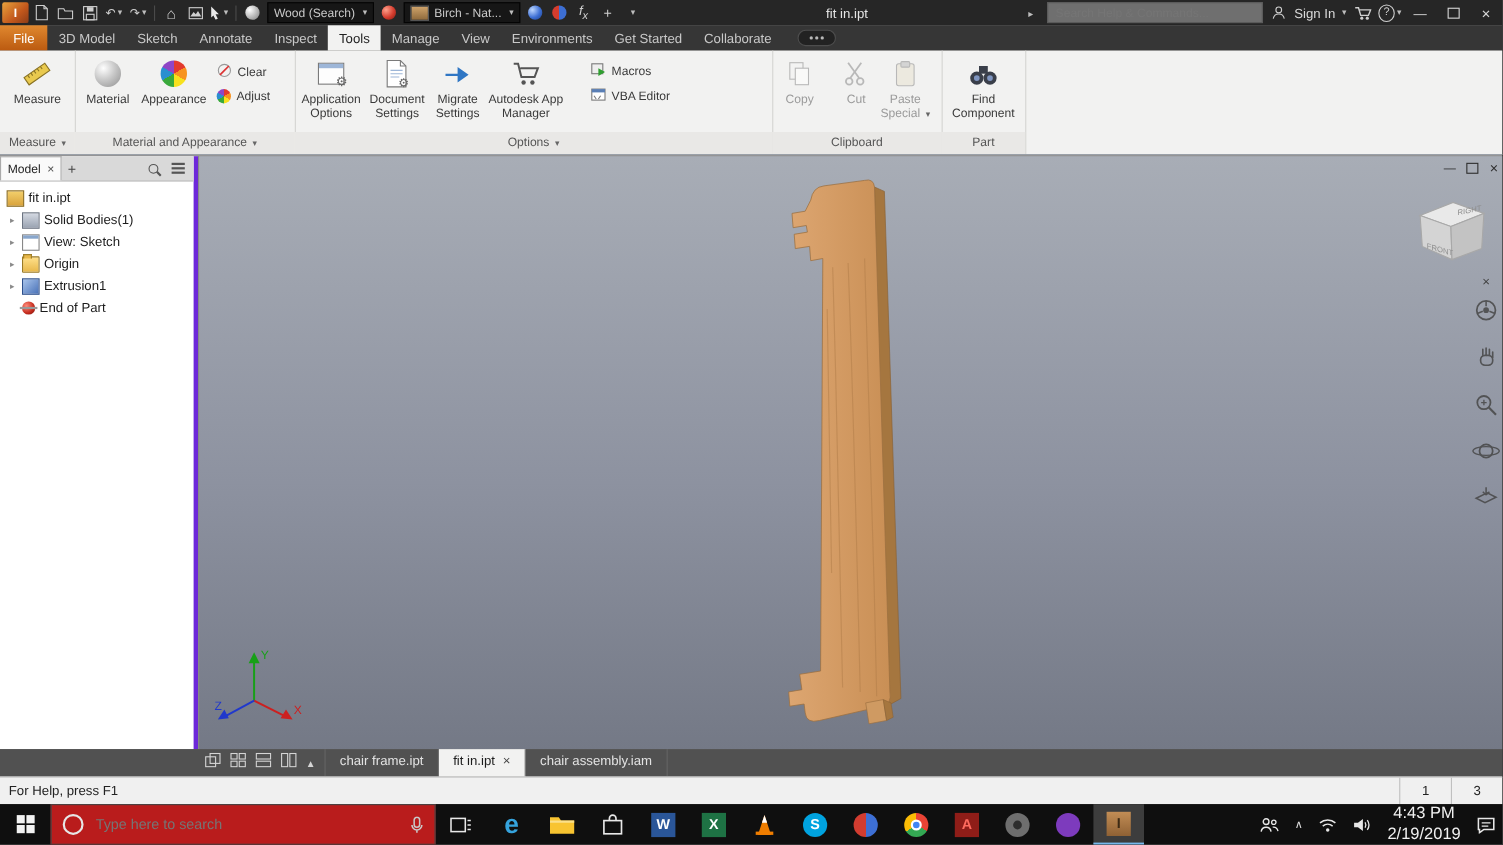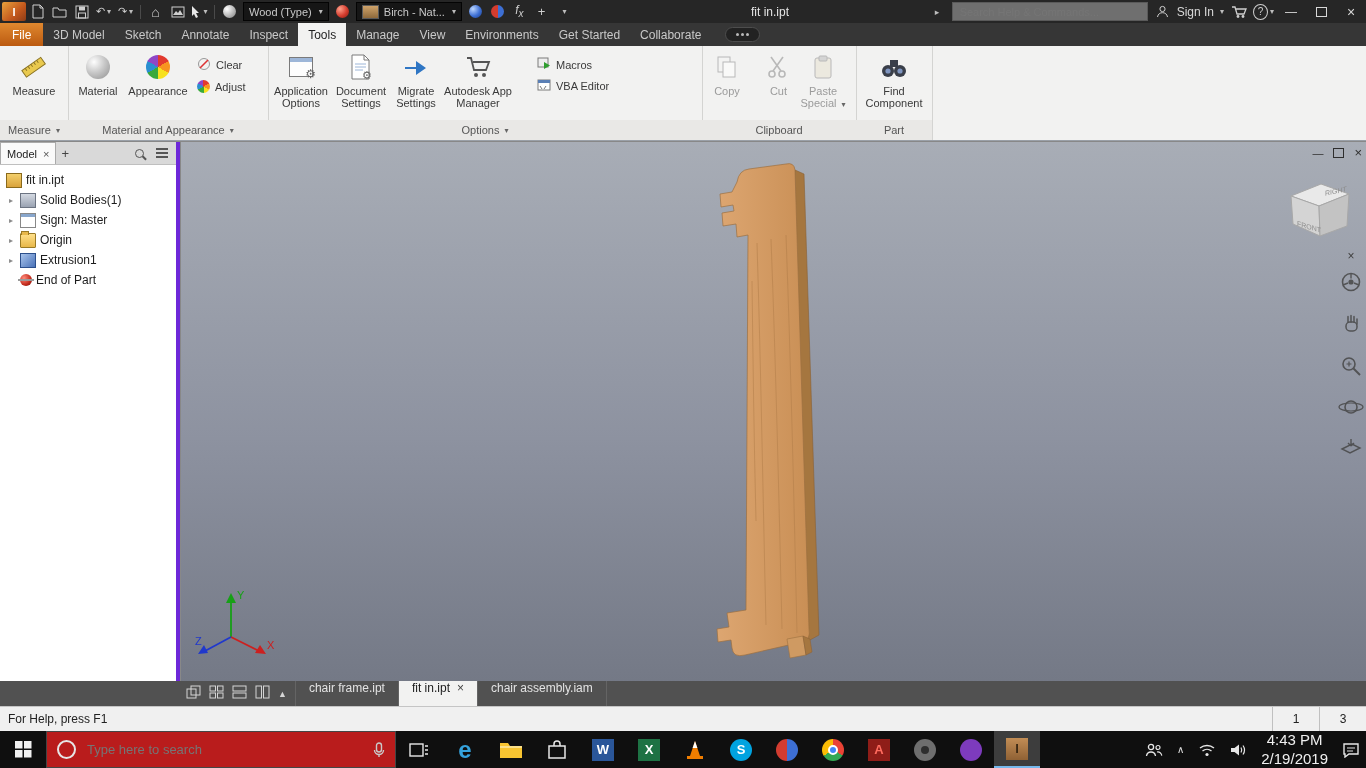--- a/index.html
+++ b/index.html
@@ -88,21 +88,21 @@
   #viewcube{position:absolute;left:1096px;top:28px;width:84px;height:80px;}
   #navbar{position:absolute;right:2px;top:108px;width:26px;display:flex;flex-direction:column;align-items:center;gap:14px;}
   #navbar .nvi{opacity:.85;}
   #nav-close{color:#3e3e3e;font-size:12px;line-height:1;margin-bottom:-6px;}
   #triad{position:absolute;left:12px;top:437px;}
   #part{position:absolute;left:510px;top:19px;}
 
   
   #dock{position:absolute;left:0;bottom:62px;width:1366px;height:25px;background:#515151;display:flex;align-items:stretch;}
   #dockicons{display:flex;align-items:center;gap:8px;padding:0 8px 0 186px;}
-  .dtab{display:flex;align-items:flex-start;padding:0 13px;font-size:12px;color:#e3e3e3;border-right:1px solid #646464;gap:7px;}
+  .dtab{display:flex;align-items:flex-end;padding:8px 13px;font-size:12px;color:#e3e3e3;border-right:1px solid #646464;gap:7px;}
   .dtab.first{border-left:1px solid #646464;}
   .dtab.active{background:#f2f2f1;color:#1d1d1d;}
   .dtab .x{font-size:12px;color:#444;}
   .uparrow{color:#d5d5d5;font-size:9px;}
 
   
   #statusbar{position:absolute;left:0;bottom:37px;width:1366px;height:25px;background:#f0f0f0;border-top:1px solid #c5c5c5;display:flex;align-items:center;font-size:12px;color:#222;box-sizing:border-box;}
   #statusbar .help{padding-left:8px;}
   .scell{height:100%;display:flex;align-items:center;justify-content:center;border-left:1px solid #c0c0c0;}
   #scell1{margin-left:auto;width:46px;}
@@ -161,21 +161,21 @@
           <svg width="10" height="13">
             <path d="M1 1l7 7H5l2 4-2 1-2-4-2 2z" fill="#e9e9e9"></path>
           </svg>
           <span class="caret">▾</span>
         </span>
       <span class="qsep"></span>
       <span class="qi">
           <span class="ball gray"></span>
         </span>
       <div class="tcombo">
-        <span>Wood (Type)</span>
+        <span>Wood (Search)</span>
           <span class="caret">▾</span>
       </div>
       <span class="qi">
           <span class="ball red"></span>
         </span>
       <div class="tcombo">
         <span class="swatch"></span>
         <span>Birch - Nat...</span>
           <span class="caret">▾</span>
       </div>
@@ -440,21 +440,21 @@
         <span>fit in.ipt</span>
       </div>
       <div class="trow">
         <span class="chev">▸</span>
         <span class="tico solid"></span>
         <span>Solid Bodies(1)</span>
       </div>
       <div class="trow">
         <span class="chev">▸</span>
         <span class="tico view"></span>
-        <span>Sign: Master</span>
+        <span>View: Sketch</span>
       </div>
       <div class="trow">
         <span class="chev">▸</span>
         <span class="tico folder"></span>
         <span>Origin</span>
       </div>
       <div class="trow">
         <span class="chev">▸</span>
         <span class="tico extr"></span>
         <span>Extrusion1</span>

